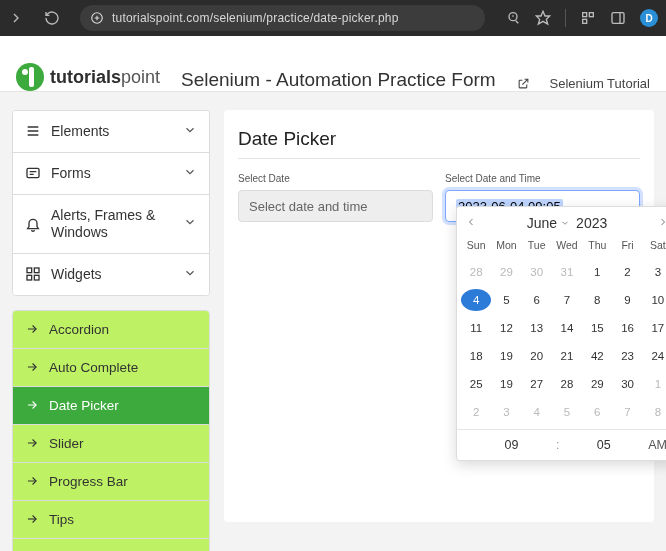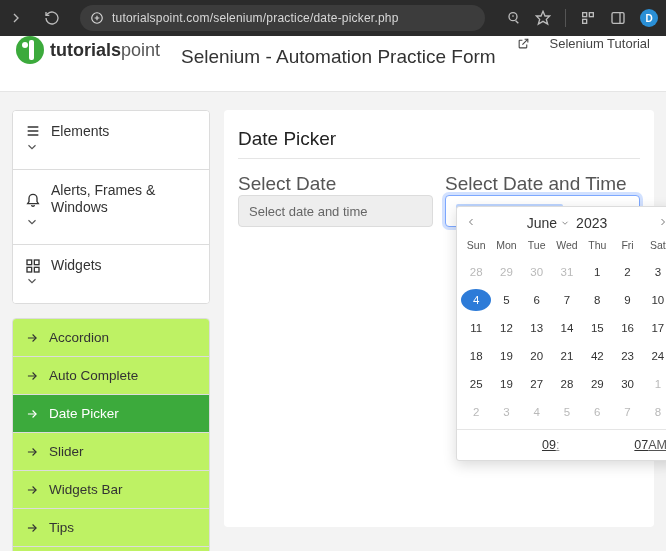--- a/index.html
+++ b/index.html
@@ -30,21 +30,21 @@
     padding:0 10px;color:#d8d8d8;gap:8px;overflow:hidden;
   }
   .omnibox svg{width:14px;height:14px;flex:none;}
   .omnibox span{white-space:nowrap;overflow:hidden;text-overflow:ellipsis;font-size:12px;letter-spacing:.2px;}
   .chrome-right{display:flex;gap:14px;align-items:center;color:#bcbcbc;}
   .chrome-right svg{width:16px;height:16px;}
   .chrome-sep{width:1px;height:18px;background:#555;}
   .avatar-dot{width:18px;height:18px;border-radius:50%;background:#2a8fd6;display:flex;align-items:center;justify-content:center;color:#fff;font-size:10px;font-weight:bold;}
   
   .site-header{
-    height:56px;display:flex;align-items:flex-start;padding:0 16px;border-bottom:1px solid var(--border-light);gap:16px;
+    height:56px;display:flex;align-items:flex-end;padding:0 16px;border-bottom:1px solid var(--border-light);gap:16px;
   }
   .logo{display:flex;align-items:center;gap:6px;}
   .logo-circle{
     width:28px;height:28px;border-radius:50%;background:var(--green);position:relative;
   }
   .logo-circle:before{
     content:"";position:absolute;left:13px;top:4px;width:5px;height:20px;background:#fff;border-radius:2px;
   }
   .logo-circle:after{
     content:"";position:absolute;left:6px;top:6px;width:6px;height:6px;background:#fff;border-radius:50%;
@@ -56,22 +56,22 @@
   .ext-link svg{width:13px;height:13px;}
   
   .page-body{
     background:var(--page-bg);height:calc(551px - 36px - 56px);padding:18px 12px;
     display:flex;align-items:flex-start;gap:14px;
   }
   
   .sidebar{width:198px;flex:none;}
   .accordion{border:1px solid var(--border);border-radius:4px;overflow:hidden;background:#fff;margin-bottom:14px;}
   .acc-item{
-    display:flex;justify-content:space-between;padding:12px 12px;border-bottom:1px solid var(--border);
-    cursor:pointer;background:#fff;flex-direction:column;
+    display:flex;align-items:center;justify-content:space-between;padding:12px 12px;border-bottom:1px solid var(--border);
+    cursor:pointer;background:#fff;
   }
   .acc-item:last-child{border-bottom:none;}
   .acc-item .left{display:flex;align-items:center;gap:10px;}
   .acc-item .left svg{width:16px;height:16px;flex:none;}
   .acc-item .label{font-size:14px;color:#333;line-height:1.2;}
   .chev svg{width:14px;height:14px;color:#555;}
   .widgets-list{border:1px solid var(--border);border-radius:4px;overflow:hidden;background:#fff;}
   .widget-item{
     display:flex;align-items:center;gap:10px;padding:11px 12px;border-bottom:1px solid var(--border);
     cursor:pointer;background:#bef264;color:#333;font-size:13.5px;
@@ -79,21 +79,21 @@
   .widget-item:last-child{border-bottom:none;}
   .widget-item svg{width:14px;height:14px;}
   .widget-item.active{background:var(--green);color:#fff;}
   .widget-item.active svg{stroke:#fff;}
   
   .panel{flex:1;background:#fff;border-radius:4px;padding:10px 14px 300px 14px;position:relative;}
   .panel h2{font-size:19px;font-weight:500;margin:8px 0 4px 0;color:#222;}
   .panel hr{border:none;border-top:1px solid var(--border-light);margin:8px 0 14px 0;}
   .form-row{display:flex;gap:12px;}
   .form-col{flex:1;}
-  .form-col label{display:block;color:#555;font-size:19px;}
+  .form-col label{display:block;margin-bottom:6px;color:#555;font-size:10px;}
   .input{
     width:100%;height:32px;border:1px solid var(--border);border-radius:4px;padding:0 10px;font-size:13px;
     background:#eee;color:#666;display:flex;align-items:center;
   }
   .input.focused{
     background:#fff;color:#333;border-color:#7da8ff;box-shadow:0 0 0 3px rgba(125,168,255,.35);
   }
   .input.focused .sel{background:#bdd5ff;border-radius:2px;padding:0 2px;color:#000;}
   
   .popover{
@@ -113,21 +113,21 @@
     font-size:11.5px;
   }
   .dow{color:#555;font-size:10.5px;padding:2px 0 4px 0;}
   .day{height:22px;line-height:22px;cursor:pointer;color:#333;border-radius:11px;}
   .day.other{color:var(--faint);}
   .day.today{background:#2d7bd8;color:#fff;border-radius:50%;}
   .time-row{
     border-top:1px solid var(--border-light);display:grid;grid-template-columns:1fr auto 1fr auto;
     align-items:center;padding:8px 10px;font-size:12.5px;color:#333;
   }
-  .time-row span{text-align:right;text-decoration:underline;}
+  .time-row span{text-align:center;}
   .time-colon{color:#999;}
   .time-ampm{text-align:right;color:#555;}
 </style>
 </head>
 <body>
 
 <div class="chrome-bar">
   <div class="chrome-btn">
     <svg viewBox="0 0 24 24" fill="none" stroke="currentColor" stroke-width="2">
         <polyline points="9 6 15 12 9 18"></polyline>
@@ -201,20 +201,33 @@
             </svg>
           <span class="label">Elements</span>
         </div>
         <div class="chev"><svg viewBox="0 0 24 24" fill="none" stroke="currentColor" stroke-width="2">
               <polyline points="6 9 12 15 18 9"></polyline>
             </svg></div>
       </div>
       <div class="acc-item">
         <div class="left">
           <svg viewBox="0 0 24 24" fill="none" stroke="#333" stroke-width="2">
+              <rect x="3" y="5" width="18" height="14" rx="2"></rect>
+              <line x1="7" y1="10" x2="17" y2="10"></line>
+              <line x1="7" y1="14" x2="13" y2="14"></line>
+            </svg>
+          <span class="label">Forms</span>
+        </div>
+        <div class="chev"><svg viewBox="0 0 24 24" fill="none" stroke="currentColor" stroke-width="2">
+              <polyline points="6 9 12 15 18 9"></polyline>
+            </svg></div>
+      </div>
+      <div class="acc-item">
+        <div class="left">
+          <svg viewBox="0 0 24 24" fill="none" stroke="#333" stroke-width="2">
               <path d="M18 16V11a6 6 0 1 0-12 0v5l-2 3h16z"></path>
               <path d="M10 21a2 2 0 0 0 4 0"></path>
             </svg>
           <span class="label">Alerts, Frames &amp; Windows</span>
         </div>
         <div class="chev"><svg viewBox="0 0 24 24" fill="none" stroke="currentColor" stroke-width="2">
               <polyline points="6 9 12 15 18 9"></polyline>
             </svg></div>
       </div>
       <div class="acc-item">
@@ -260,21 +273,21 @@
             <line x1="5" y1="12" x2="19" y2="12"></line>
             <polyline points="13 6 19 12 13 18"></polyline>
           </svg>
           <span>Slider</span>
         </div>
         <div class="widget-item">
           <svg viewBox="0 0 24 24" fill="none" stroke="currentColor" stroke-width="2">
             <line x1="5" y1="12" x2="19" y2="12"></line>
             <polyline points="13 6 19 12 13 18"></polyline>
           </svg>
-          <span>Widgets Bar</span>
+          <span>Progress Bar</span>
         </div>
         <div class="widget-item">
           <svg viewBox="0 0 24 24" fill="none" stroke="currentColor" stroke-width="2">
             <line x1="5" y1="12" x2="19" y2="12"></line>
             <polyline points="13 6 19 12 13 18"></polyline>
           </svg>
           <span>Tips</span>
         </div>
         <div class="widget-item">
           <svg viewBox="0 0 24 24" fill="none" stroke="currentColor" stroke-width="2">
@@ -375,18 +388,18 @@
           <div class="day other">3</div>
           <div class="day other">4</div>
           <div class="day other">5</div>
           <div class="day other">6</div>
           <div class="day other">7</div>
           <div class="day other">8</div>
         </div>
       <div class="time-row">
         <span>09</span>
         <span class="time-colon">:</span>
-        <span>07</span>
+        <span>05</span>
         <span class="time-ampm">AM</span>
       </div>
     </div>
   </div>
 </div>
 
 </body></html>

